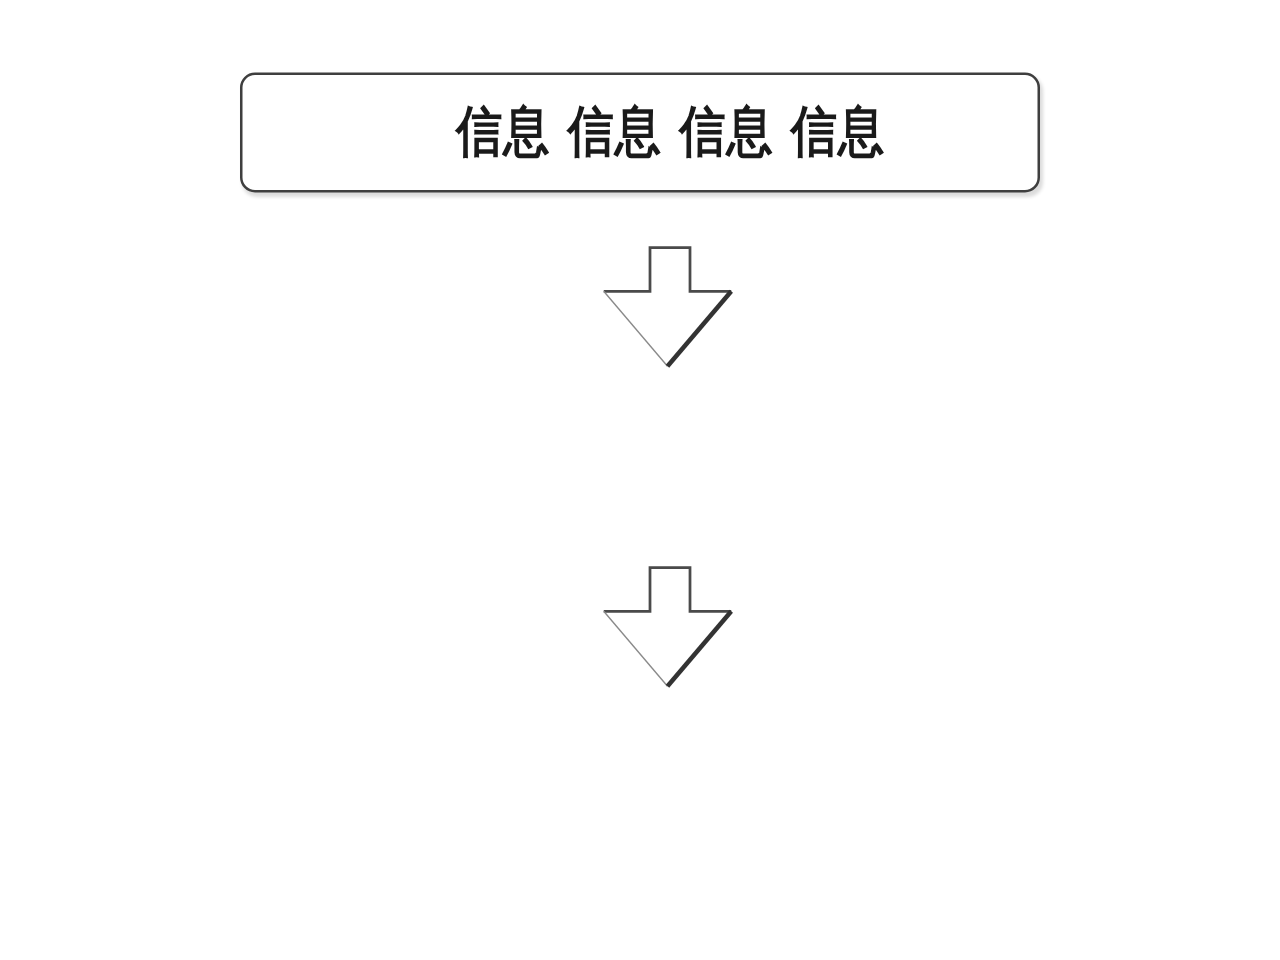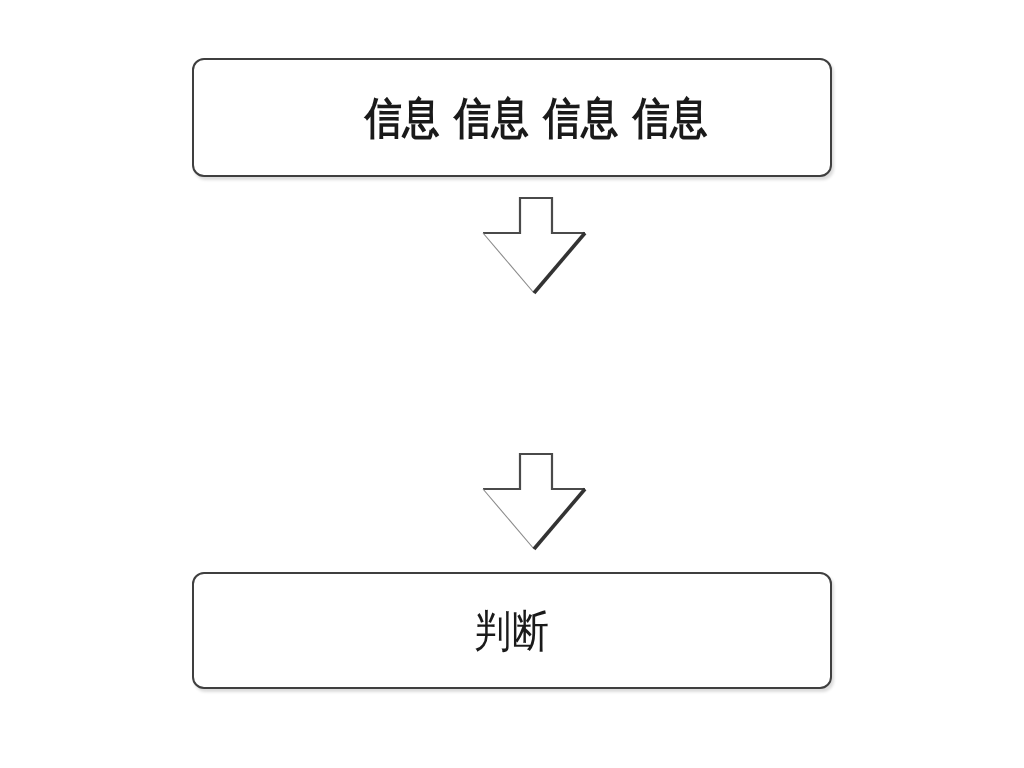--- a/index.html
+++ b/index.html
@@ -27,21 +27,21 @@
     left:192px;
     width:640px;
     border:2.5px solid var(--box-border);
     border-radius:12px;
     background:#ffffff;
     box-shadow:2px 3px 3px rgba(0,0,0,0.14);
     display:flex;
     align-items:center;
     justify-content:center;
   }
-  .node-1{top:58px;height:119px;padding-left:48px;}
+  .node-1{top:58px;height:96px;padding-left:48px;}
   .node-2{top:315px;height:118px;}
   .node-3{top:572px;height:117px;}
   .node-label{
     display:inline-block;
     transform:scaleX(0.84);
     font-size:44px;
     line-height:1;
     color:var(--text);
     white-space:nowrap;
     letter-spacing:1px;
@@ -77,17 +77,14 @@
   </svg>
 
 
   <svg class="arrow arrow-2" viewBox="0 0 106 100" xmlns="http://www.w3.org/2000/svg" aria-hidden="true">
     <polygon class="arrow-fill" points="39,2 71,2 71,37 104,37 53,97 2,37 39,37"></polygon>
     <path class="arrow-outline" d="M2 37 L39 37 L39 2 L71 2 L71 37 L104 37"></path>
     <path class="arrow-diag-light" d="M2 37 L53 97"></path>
     <path class="arrow-diag-dark" d="M104 37 L53 97"></path>
   </svg>
 
-  <div class="node node-3">
-    <span class="node-label">判断</span>
-  </div>
 
 </div>
 
 </body></html>

